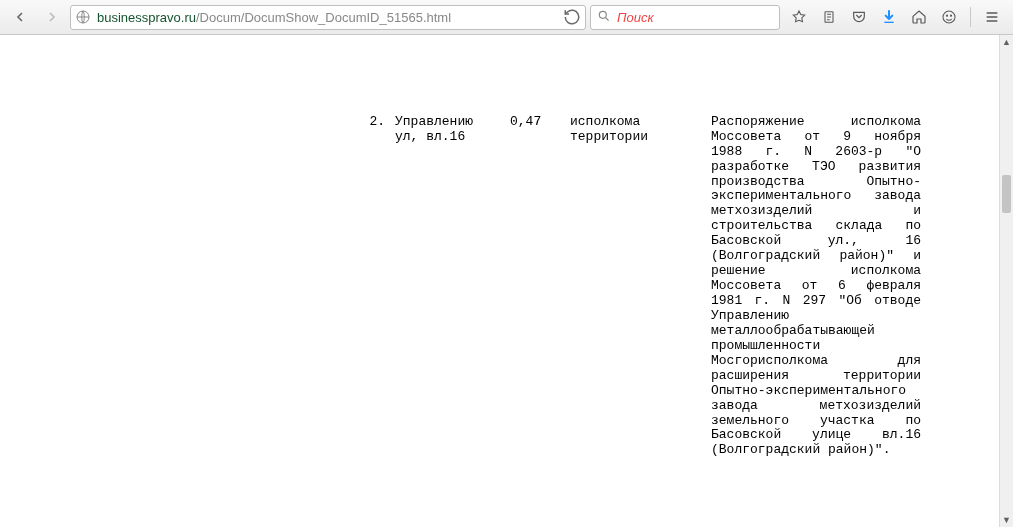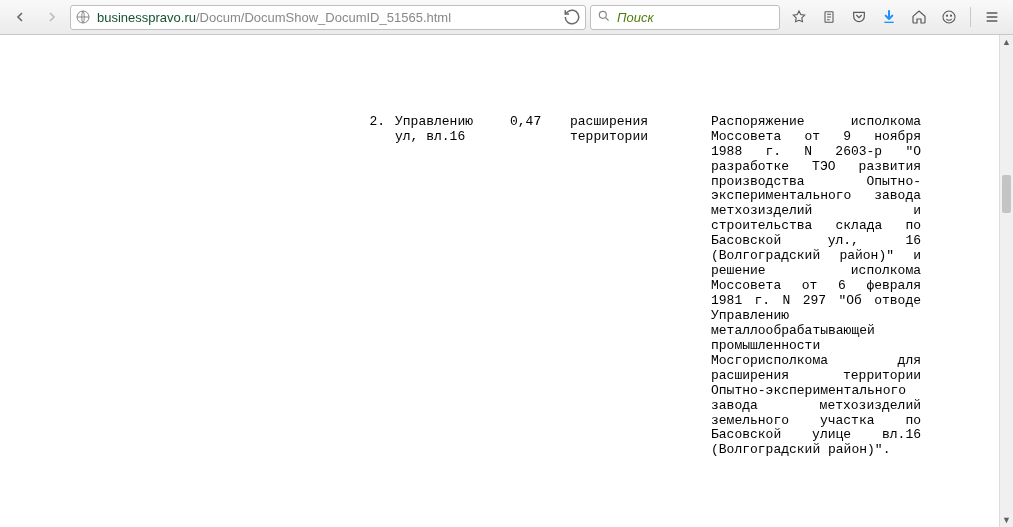--- a/index.html
+++ b/index.html
@@ -44,21 +44,21 @@
   .search-bar {
     width: 190px;
     height: 25px;
     background: #fff;
     border: 1px solid #bfbfbf;
     border-radius: 3px;
     display: flex;
     align-items: center;
     padding: 0 6px;
     font-size: 13px;
-    color: #4d7c0f;
+    color: #ef4444;
     gap: 6px;
   }
   .search-bar svg { width: 14px; height: 14px; color: #888;}
   .search-text { flex:1; font-style: italic;}
 
   .tb-icons { display: flex; align-items: center; gap: 0px;}
   .tb-icon { width: 30px; height: 26px; display:flex; align-items:center; justify-content:center; color: #5a5a5a; }
   .tb-icon.dl { color: #1e90ff;}
   .tb-icon svg { width: 16px; height: 16px; }
   .tb-sep { width:1px; height:20px; background:#c8c8c8; margin:0 2px;}
@@ -195,21 +195,21 @@
   </div>
 </div>
 
 <div class="viewport">
   <div class="content">
     <div class="c-indent">
       <div class="row-wrap">
         <div class="c-num">2.</div>
         <div class="c-addr">Управлению ул, вл.16</div>
         <div class="c-val">0,47</div>
-        <div class="c-purp">расширения территории</div>
+        <div class="c-purp">исполкома территории</div>
         <div class="c-desc">Распоряжение   исполкома Моссовета  от  9  ноября 1988 г. N 2603-р "О разработке ТЭО развития производства Опытно-экспериментального завода метхозизделий и строительства склада по Басовской ул., 16 (Волгоградский район)" и решение исполкома Моссовета от 6 февраля 1981 г. N 297 "Об отводе Управлению металлообрабатывающей промышленности Мосгорисполкома для расширения территории Опытно-экспериментального завода метхозизделий земельного участка по Басовской улице вл.16 (Волгоградский район)".</div>
       </div>
       
     </div>
   </div>
 
   <div class="vscroll">
     <div class="up">▲</div>
     <div class="thumb"></div>
     <div class="down">▼</div>

